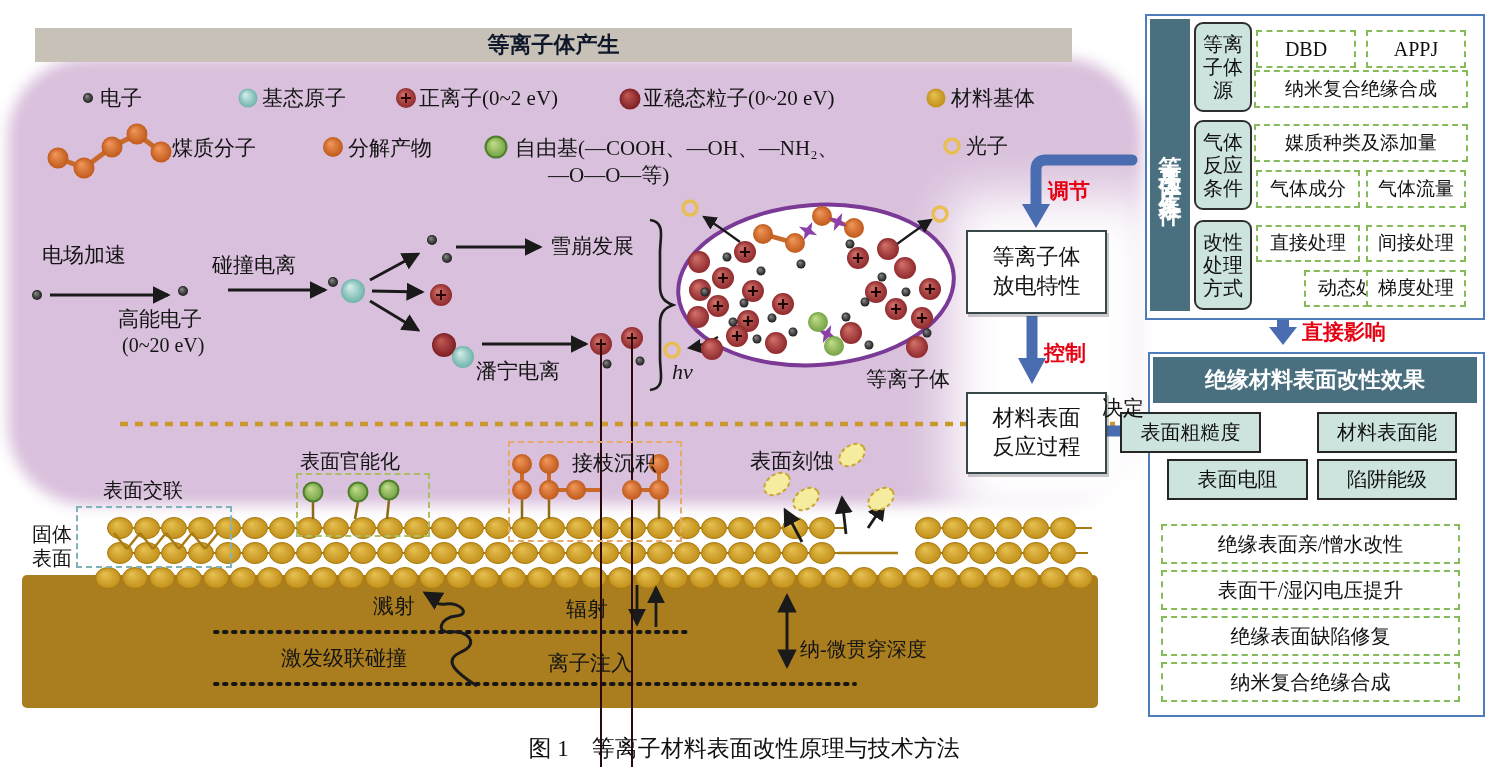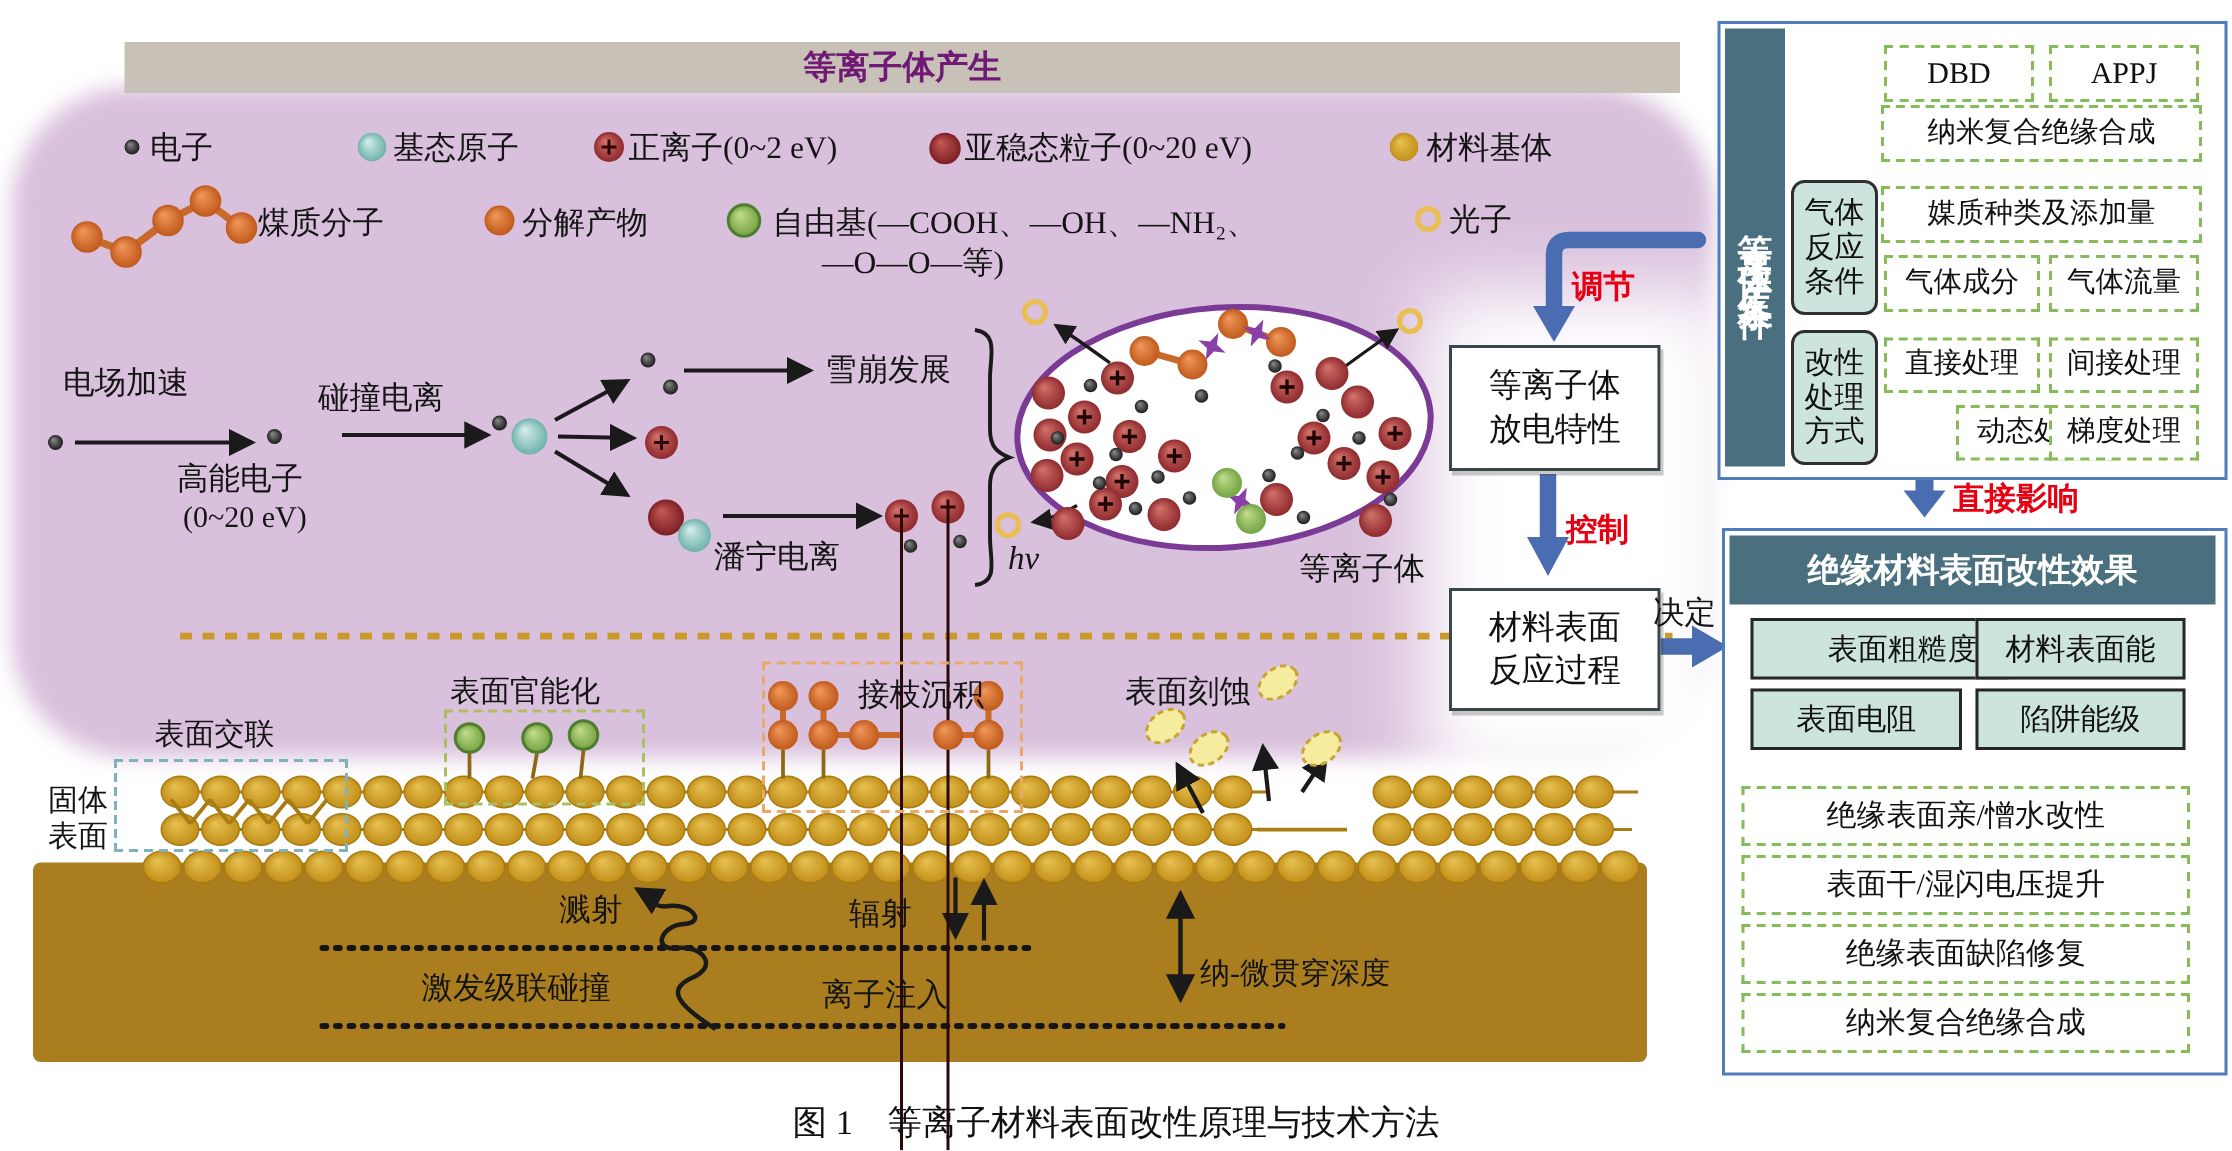--- a/index.html
+++ b/index.html
@@ -3,21 +3,21 @@
 <meta charset="utf-8">
 <style>
   html,body{margin:0;padding:0;background:#fff;}
   #stage{position:relative;width:1488px;height:767px;overflow:hidden;background:#fff;
          font-family:"Liberation Serif",serif;}
   .lbl{position:absolute;font:20px/1.25 "Liberation Serif",serif;color:#141414;white-space:nowrap;z-index:6;}
   .fs21{font-size:21px}.fs22{font-size:22px}
   .red{color:#e60012;font-weight:bold;}
   .italic{font-style:italic;}
   .titlebar{position:absolute;left:35px;top:28px;width:1037px;height:34px;background:#c8c1b7;
-            display:flex;align-items:center;justify-content:center;font-size:22px;font-weight:bold;color:#701a75;z-index:5;margin-left:48px;}
+            display:flex;align-items:center;justify-content:center;font-size:22px;font-weight:bold;color:#0f172a;z-index:5;}
   .blob{position:absolute;left:8px;top:58px;width:1134px;height:447px;background:#d9c0dc;border-radius:80px;
         filter:blur(7px);z-index:1;}
   .fade{position:absolute;left:950px;top:195px;width:210px;height:330px;background:#fff;filter:blur(26px);z-index:1;}
   .substrate{position:absolute;left:22px;top:575px;width:1076px;height:133px;background:#aa7e1f;border-radius:5px;z-index:2;}
   #decor{position:absolute;left:0;top:0;z-index:3;}
   .region{position:absolute;z-index:4;}
   .cbox{position:absolute;background:#fff;border:2.6px solid #38474a;box-shadow:2px 3px 0 rgba(70,70,70,.28);
         display:flex;flex-direction:column;align-items:center;justify-content:center;text-align:center;
         font:22px/1.3 "Liberation Serif",serif;color:#111;z-index:5;}
   .panel{position:absolute;background:#fff;border:2.6px solid #4f7dbb;z-index:4;}
@@ -390,36 +390,37 @@
   <div class="lbl fs21 red" style="left:1044px;top:340px;">控制</div>
   <div class="cbox" style="left:966px;top:392px;width:137px;height:78px;">
     <span>材料表面</span>
     <span>反应过程</span>
   </div>
   <div class="lbl fs21" style="left:1102px;top:395px;">决定</div>
   <div class="lbl fs21 red" style="left:1302px;top:319px;">直接影响</div>
 
   <div class="panel" style="left:1145px;top:14px;width:336px;height:302px;"></div>
   <div class="vbar" style="left:1150px;top:19px;width:40px;height:292px;">等离子体产生条件</div>
+  <div class="gbox" style="left:1194px;top:22px;width:54px;height:86px;">等离子体源</div>
   <div class="dash big" style="left:1256px;top:30px;width:96px;height:34px;">DBD</div>
   <div class="dash big" style="left:1366px;top:30px;width:96px;height:34px;">APPJ</div>
   <div class="dash" style="left:1254px;top:70px;width:210px;height:34px;">纳米复合绝缘合成</div>
   <div class="gbox" style="left:1194px;top:120px;width:54px;height:86px;">气体反应条件</div>
   <div class="dash" style="left:1254px;top:124px;width:210px;height:34px;">媒质种类及添加量</div>
   <div class="dash" style="left:1256px;top:170px;width:100px;height:34px;">气体成分</div>
   <div class="dash" style="left:1366px;top:170px;width:96px;height:34px;">气体流量</div>
   <div class="gbox" style="left:1194px;top:220px;width:54px;height:86px;">改性处理方式</div>
   <div class="dash" style="left:1256px;top:225px;width:100px;height:33px;">直接处理</div>
   <div class="dash" style="left:1366px;top:225px;width:96px;height:33px;">间接处理</div>
   <div class="dash" style="left:1304px;top:270px;width:100px;height:33px;">动态处理</div>
   <div class="dash" style="left:1366px;top:270px;width:96px;height:33px;">梯度处理</div>
 
   <div class="panel" style="left:1148px;top:352px;width:333px;height:361px;"></div>
   <div class="hdr" style="left:1153px;top:357px;width:324px;height:46px;">绝缘材料表面改性效果</div>
-  <div class="fact" style="left:1167px;top:412px;width:137px;height:37px;padding-left:31px;">表面粗糙度</div>
+  <div class="fact" style="left:1120px;top:412px;width:137px;height:37px;">表面粗糙度</div>
   <div class="fact" style="left:1317px;top:412px;width:136px;height:37px;">材料表面能</div>
   <div class="fact" style="left:1167px;top:459px;width:137px;height:37px;">表面电阻</div>
   <div class="fact" style="left:1317px;top:459px;width:136px;height:37px;">陷阱能级</div>
   <div class="dash big" style="left:1161px;top:524px;width:295px;height:36px;">绝缘表面亲/憎水改性</div>
   <div class="dash big" style="left:1161px;top:570px;width:295px;height:36px;">表面干/湿闪电压提升</div>
   <div class="dash big" style="left:1161px;top:616px;width:295px;height:36px;">绝缘表面缺陷修复</div>
   <div class="dash big" style="left:1161px;top:662px;width:295px;height:36px;">纳米复合绝缘合成</div>
 
   <div class="lbl" style="left:103px;top:478px;">表面交联</div>
   <div class="lbl" style="left:32px;top:522px;">固体</div>

